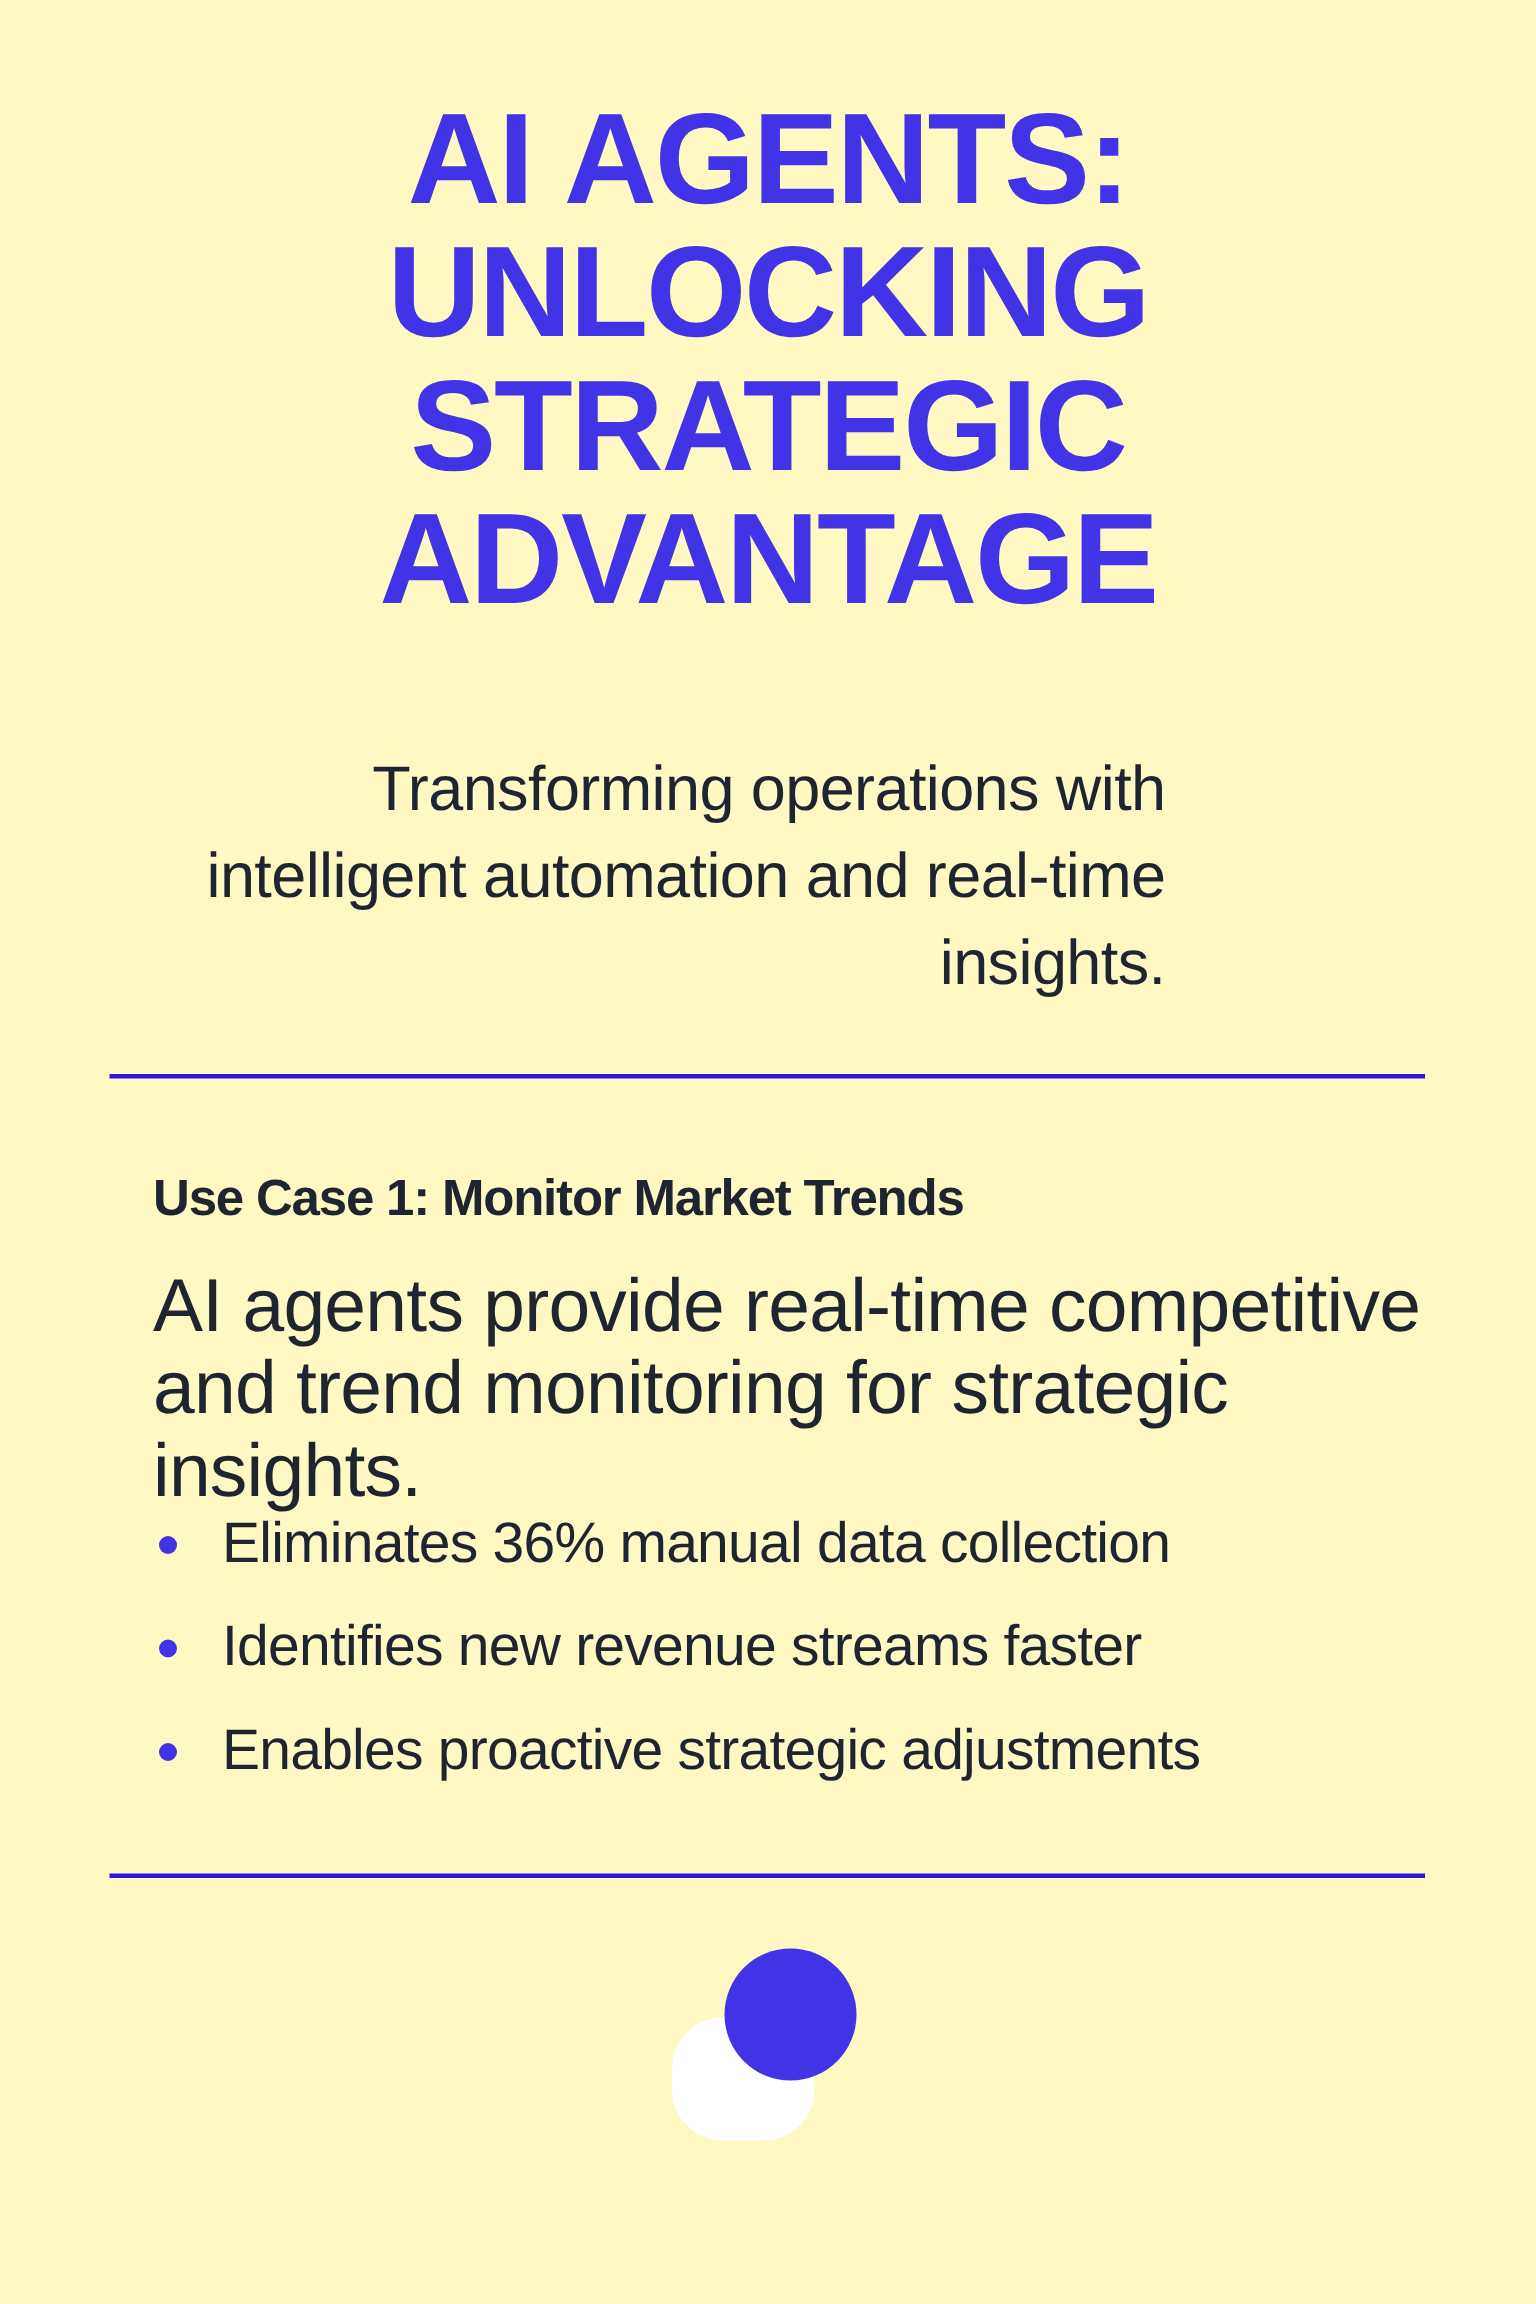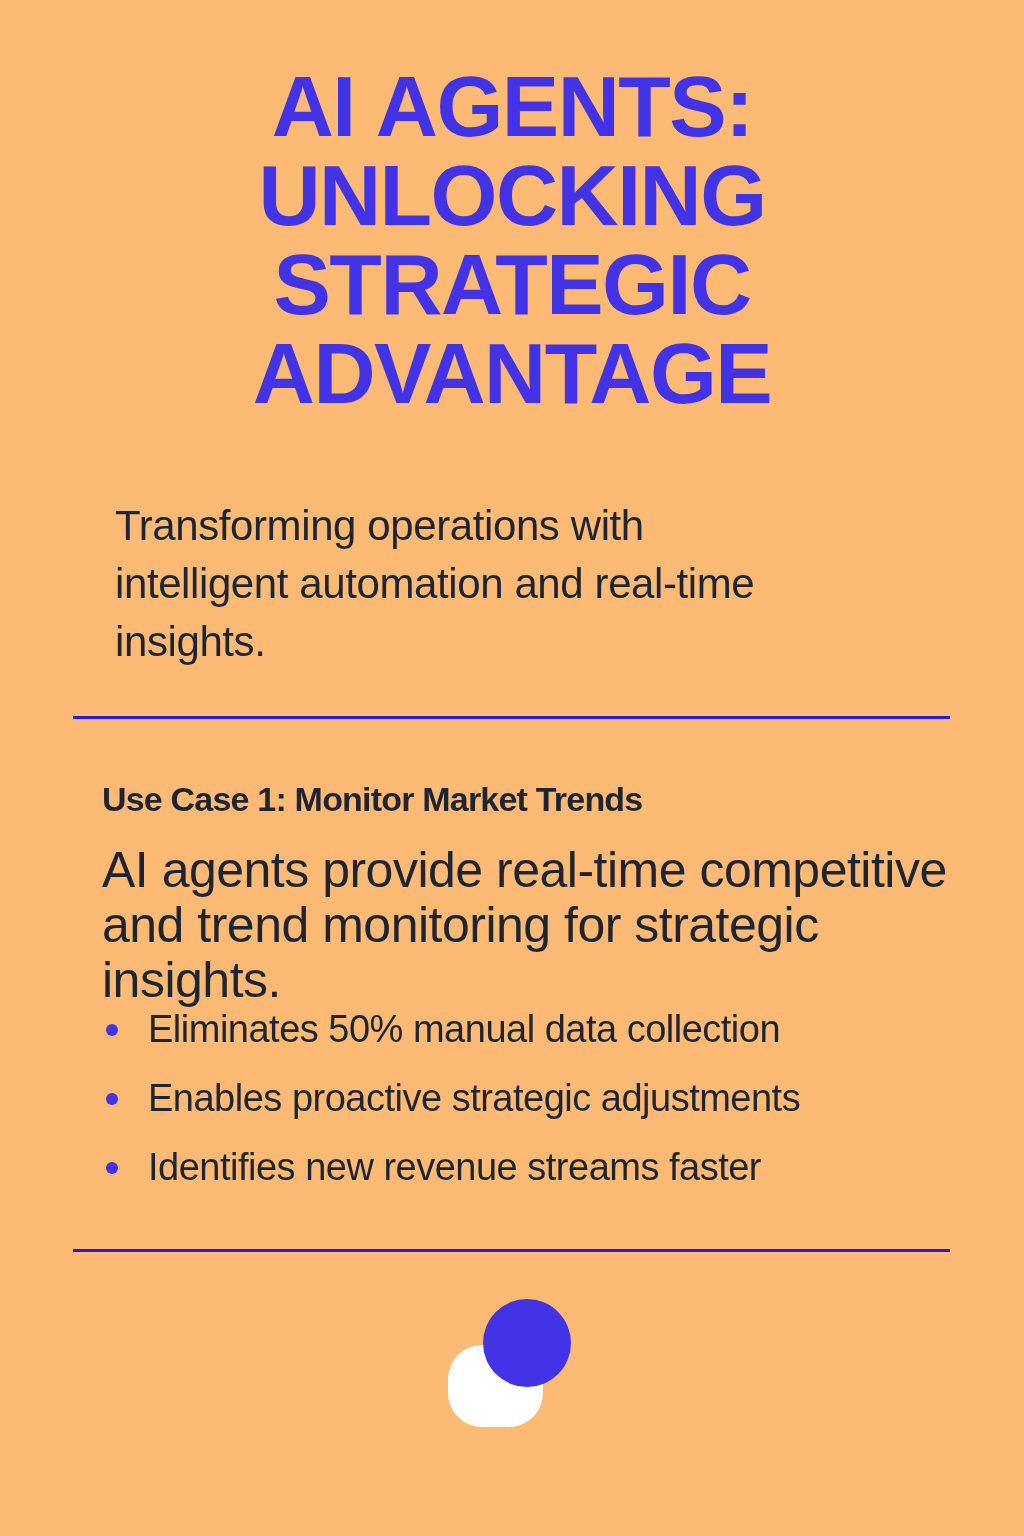--- a/index.html
+++ b/index.html
@@ -10,21 +10,21 @@
     height: 1536px;
     background: #f8f7f5;
     font-family: "Liberation Sans", sans-serif;
     overflow: hidden;
   }
 
   .slide {
     position: relative;
     width: 1024px;
     height: 1536px;
-    background: #fdba74;
+    background: #fef9c3;
   }
 
   
   .title-block {
     position: absolute;
     left: 0;
     top: 62px;
     width: 1024px;
     padding: 0 100px;
     text-align: center;
@@ -41,21 +41,21 @@
     word-spacing: 2px;
   }
 
   
   .subtitle-block {
     position: absolute;
     left: 0;
     top: 497px;
     width: 892px;
     padding: 0 115px;
-    text-align: left;
+    text-align: right;
   }
 
   .subtitle {
     font-size: 42px;
     line-height: 58px;
     font-weight: 400;
     letter-spacing: -0.4px;
     color: #1e2430;
   }
 
@@ -170,30 +170,30 @@
   <div class="divider divider-top"></div>
 
   <div class="section">
     <h2 class="section-heading">Use Case 1: Monitor Market Trends</h2>
     <p class="section-body">AI agents provide real-time competitive and trend monitoring for strategic insights.</p>
   </div>
 
   <ul class="bullet-list">
     <li class="bullet-item">
       <span class="bullet-dot"></span>
-      <span>Eliminates 50% manual data collection</span>
+      <span>Eliminates 36% manual data collection</span>
+    </li>
+    <li class="bullet-item">
+      <span class="bullet-dot"></span>
+      <span>Identifies new revenue streams faster</span>
     </li>
     <li class="bullet-item">
       <span class="bullet-dot"></span>
       <span>Enables proactive strategic adjustments</span>
     </li>
-    <li class="bullet-item">
-      <span class="bullet-dot"></span>
-      <span>Identifies new revenue streams faster</span>
-    </li>
   </ul>
 
   <div class="divider divider-bottom"></div>
 
   <div class="deco">
     <div class="deco-square"></div>
     <div class="deco-circle"></div>
   </div>
 
 </div>

